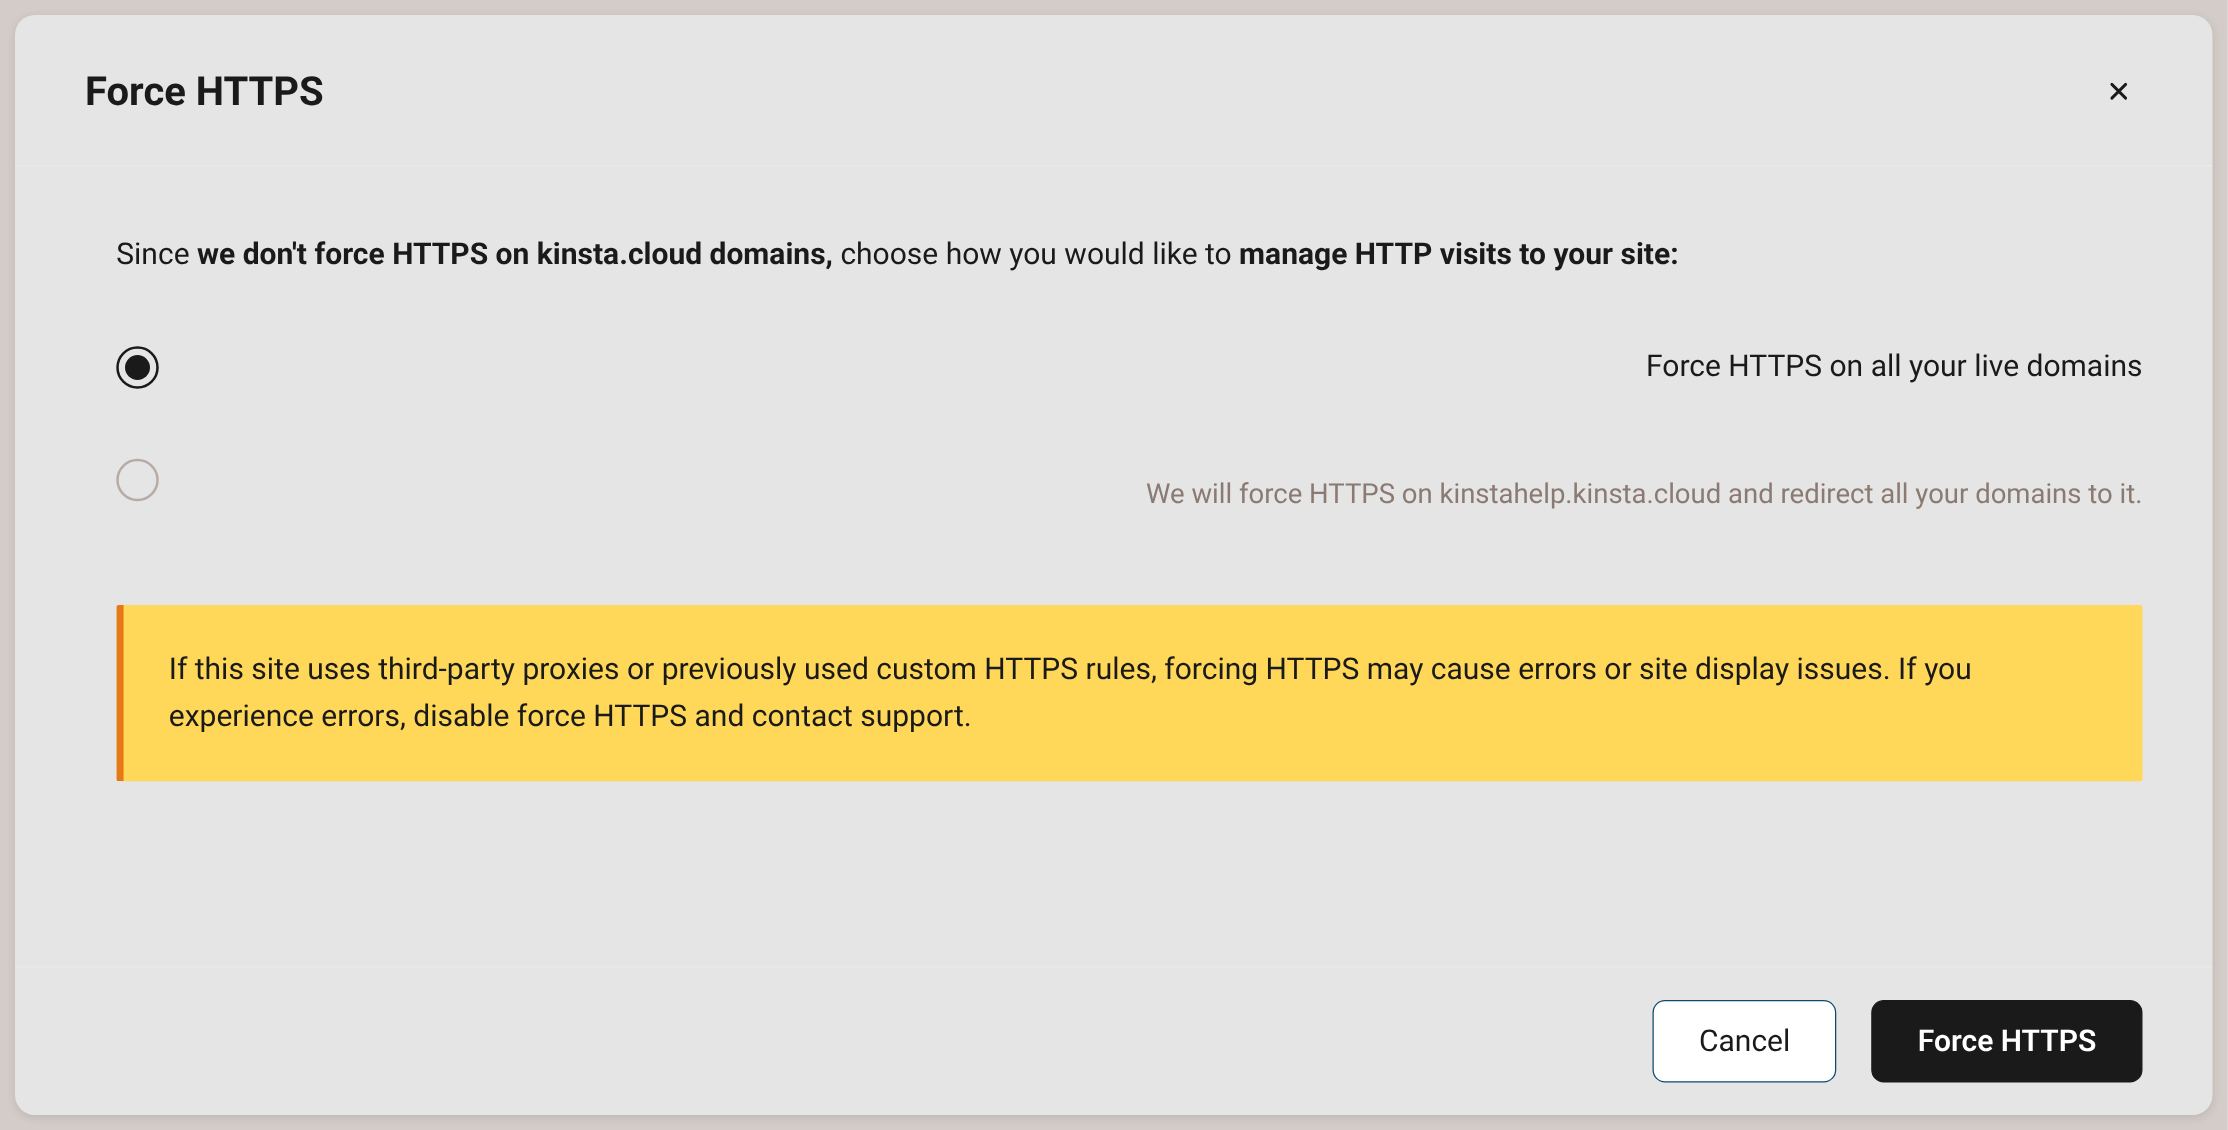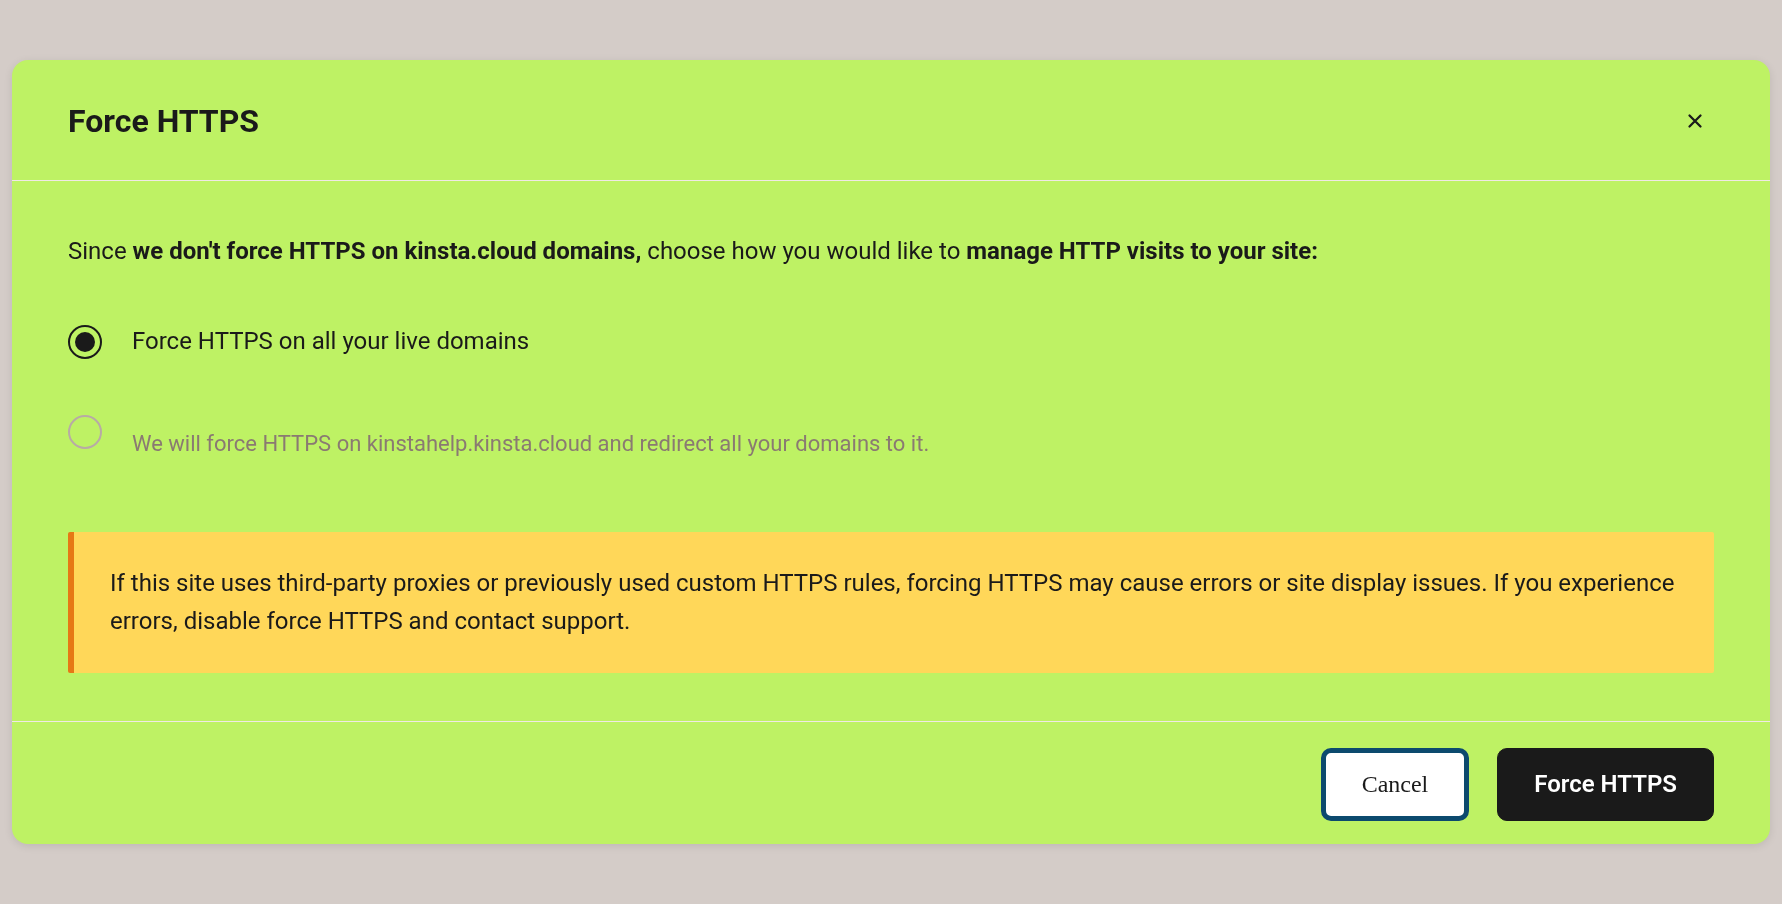--- a/index.html
+++ b/index.html
@@ -12,24 +12,24 @@
       font-family: -apple-system, BlinkMacSystemFont, 'Segoe UI', Roboto, Helvetica, Arial, sans-serif;
       background: #d4ccc8;
       width: 1782px;
       height: 904px;
       display: flex;
       align-items: center;
       justify-content: center;
     }
     
     .modal {
-      background: #bef264;
+      background: #e5e5e5;
       border-radius: 16px;
       width: 1758px;
-      height: 784px;
+      height: 880px;
       display: flex;
       flex-direction: column;
       box-shadow: 0 2px 8px rgba(0,0,0,0.1);
       overflow: hidden;
     }
     
     .modal-header {
       padding: 42px 56px 40px 56px;
       display: flex;
       justify-content: space-between;
@@ -54,21 +54,21 @@
     }
     
     .close-button svg {
       width: 22px;
       height: 22px;
       stroke: #1a1a1a;
       stroke-width: 2.5;
     }
     
     .modal-body {
-      padding: 52px 56px 48px 56px;
+      padding: 52px 56px 48px 81px;
       flex: 1;
     }
     
     .description {
       font-size: 24px;
       color: #1a1a1a;
       line-height: 1.5;
       margin-bottom: 56px;
     }
     
@@ -81,20 +81,21 @@
       flex-direction: column;
       gap: 56px;
       margin-bottom: 72px;
     }
     
     .radio-option {
       display: flex;
       align-items: flex-start;
       gap: 30px;
       cursor: pointer;
+      text-align: right;
     }
     
     .radio-circle {
       width: 34px;
       height: 34px;
       border: 2px solid #1a1a1a;
       border-radius: 50%;
       display: flex;
       align-items: center;
       justify-content: center;
@@ -154,23 +155,22 @@
     .btn {
       padding: 18px 36px;
       font-size: 24px;
       border-radius: 10px;
       cursor: pointer;
       font-family: inherit;
     }
     
     .btn-secondary {
       background: #ffffff;
-      border: 5px solid #0c4a6e;
-      color: #1a1a1a;
-      font-family: Liberation Serif, serif;
+      border: 1px solid #0c4a6e;
+      color: #1a1a1a;
     }
     
     .btn-primary {
       background: #1a1a1a;
       border: 1px solid #1a1a1a;
       color: #ffffff;
       font-weight: 600;
     }
   </style>
 </head>

